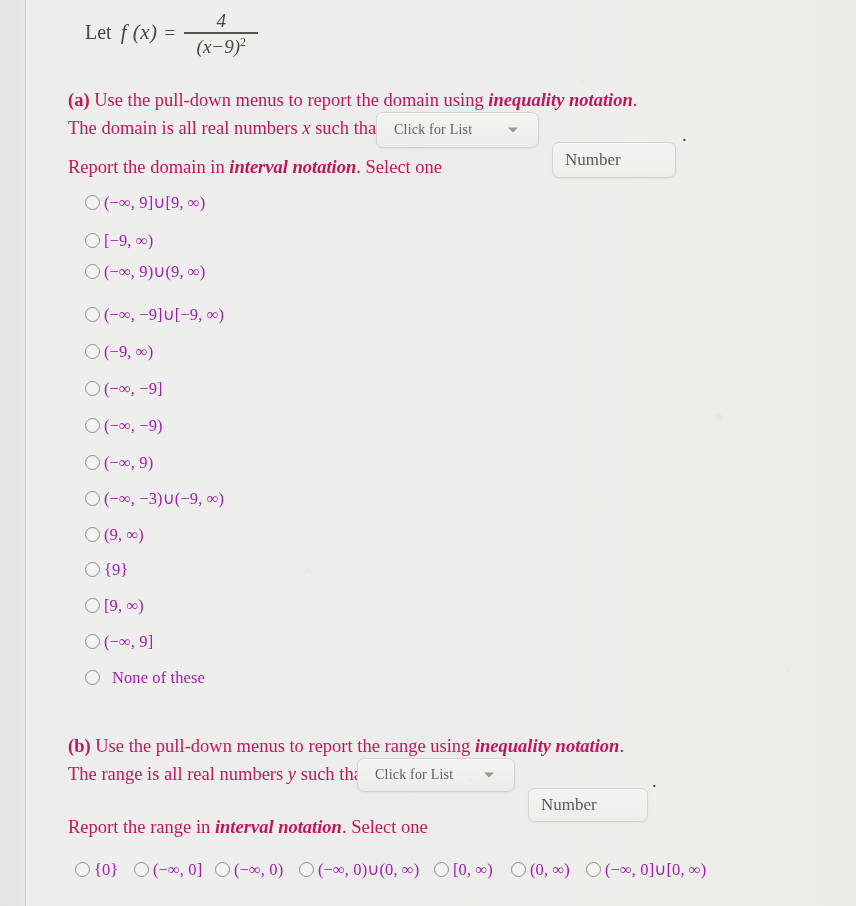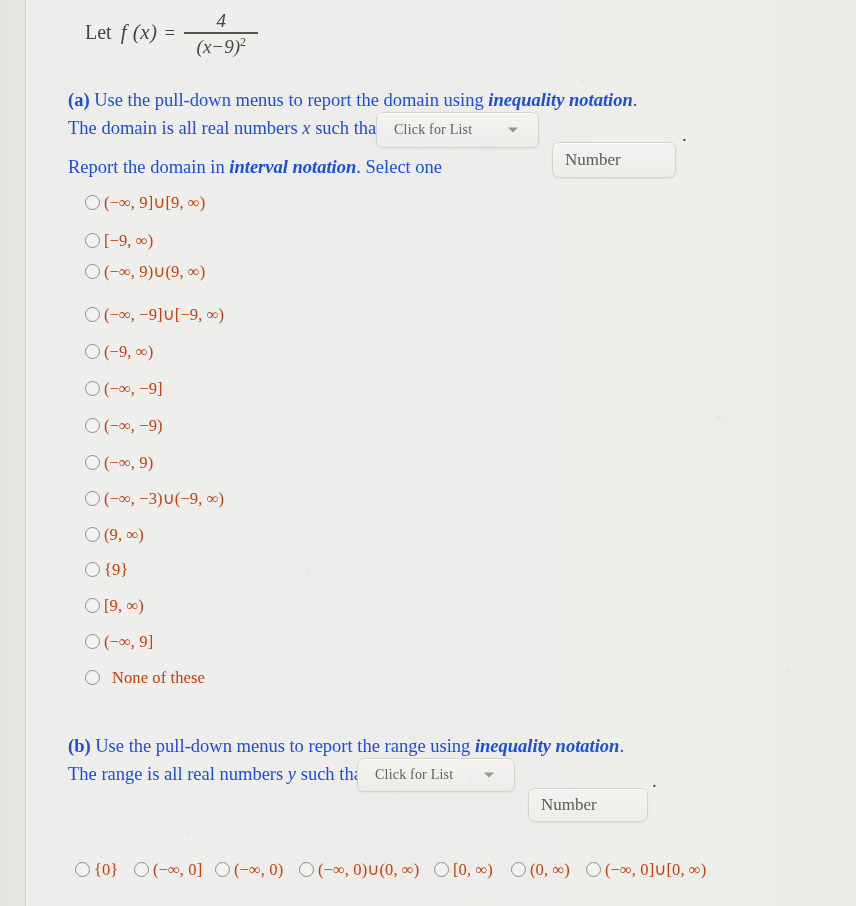--- a/index.html
+++ b/index.html
@@ -55,21 +55,21 @@
     vertical-align:middle;line-height:1;position:relative;top:1px;
   }
   .frac .num{font-size:19px;padding:0 10px 2px;font-style:italic;}
   .frac .bar{height:2px;background:#56564f;width:100%;min-width:74px;}
   .frac .den{font-size:19px;padding:2px 4px 0;font-style:italic;white-space:nowrap;}
   .frac .den sup{font-size:12px;font-style:normal;}
   .tail{margin-left:14px;font-size:20px;}
   .tail .ital{font-style:italic;}
 
   
-  .line{position:absolute;font-size:18.5px;white-space:nowrap;color:#1d4ed8;}
+  .line{position:absolute;font-size:18.5px;white-space:nowrap;color:#be185d;}
   .bold{font-weight:bold;}
   .bi{font-style:italic;font-weight:bold;}
   .it{font-style:italic;}
 
   
   .select{
     position:absolute;
     border:1px solid #d3d2cd;
     border-radius:7px;
     background:linear-gradient(#f3f3f0,#ececeA);
@@ -92,21 +92,21 @@
     background:linear-gradient(#f3f3f1,#ededea);
     box-shadow:0 1px 2px rgba(90,90,85,.09), inset 0 1px 0 rgba(255,255,255,.7);
     display:flex;align-items:center;box-sizing:border-box;margin-top:30px;
   }
   .numbox .ph{font-size:17px;color:#5a5a57;padding-left:12px;}
   .period{position:absolute;font-size:19px;color:#4a4a47;}
 
   
   .opt{
     position:absolute;display:flex;align-items:center;gap:4px;
-    font-size:16.5px;color:#c2410c;white-space:nowrap;
+    font-size:16.5px;color:#a21caf;white-space:nowrap;
   }
   .radio{
     width:13px;height:13px;border:1.4px solid #8c8c86;border-radius:50%;
     background:rgba(255,255,255,.30);flex:0 0 auto;
     box-shadow:0 0 0 .5px rgba(255,255,255,.35);
   }
   .opt .txt{position:relative;top:.5px;letter-spacing:.1px;}
   .inlineopt{font-size:16.5px;}
 </style>
 </head>
@@ -228,20 +228,24 @@
   <div class="select" style="left:357px;top:758px;width:158px;height:34px;">
     <span class="lbl">Click for List</span>
     <span class="caret"></span>
   </div>
 
   <div class="numbox" style="left:528px;top:758px;width:120px;height:34px;">
     <span class="ph">Number</span>
   </div>
   <span class="period" style="left:652px;top:770px;">.</span>
 
+  <div class="line" style="left:68px;top:817px;">
+    <span>Report the range in</span>
+    <span class="bi">interval notation</span><span>. Select one</span>
+  </div>
 
   <label class="opt inlineopt" style="left:75px;top:859px;">
     <span class="radio"></span>
     <span class="txt">{0}</span>
   </label>
   <label class="opt inlineopt" style="left:134px;top:859px;">
     <span class="radio"></span>
     <span class="txt">(−∞, 0]</span>
   </label>
   <label class="opt inlineopt" style="left:215px;top:859px;">

